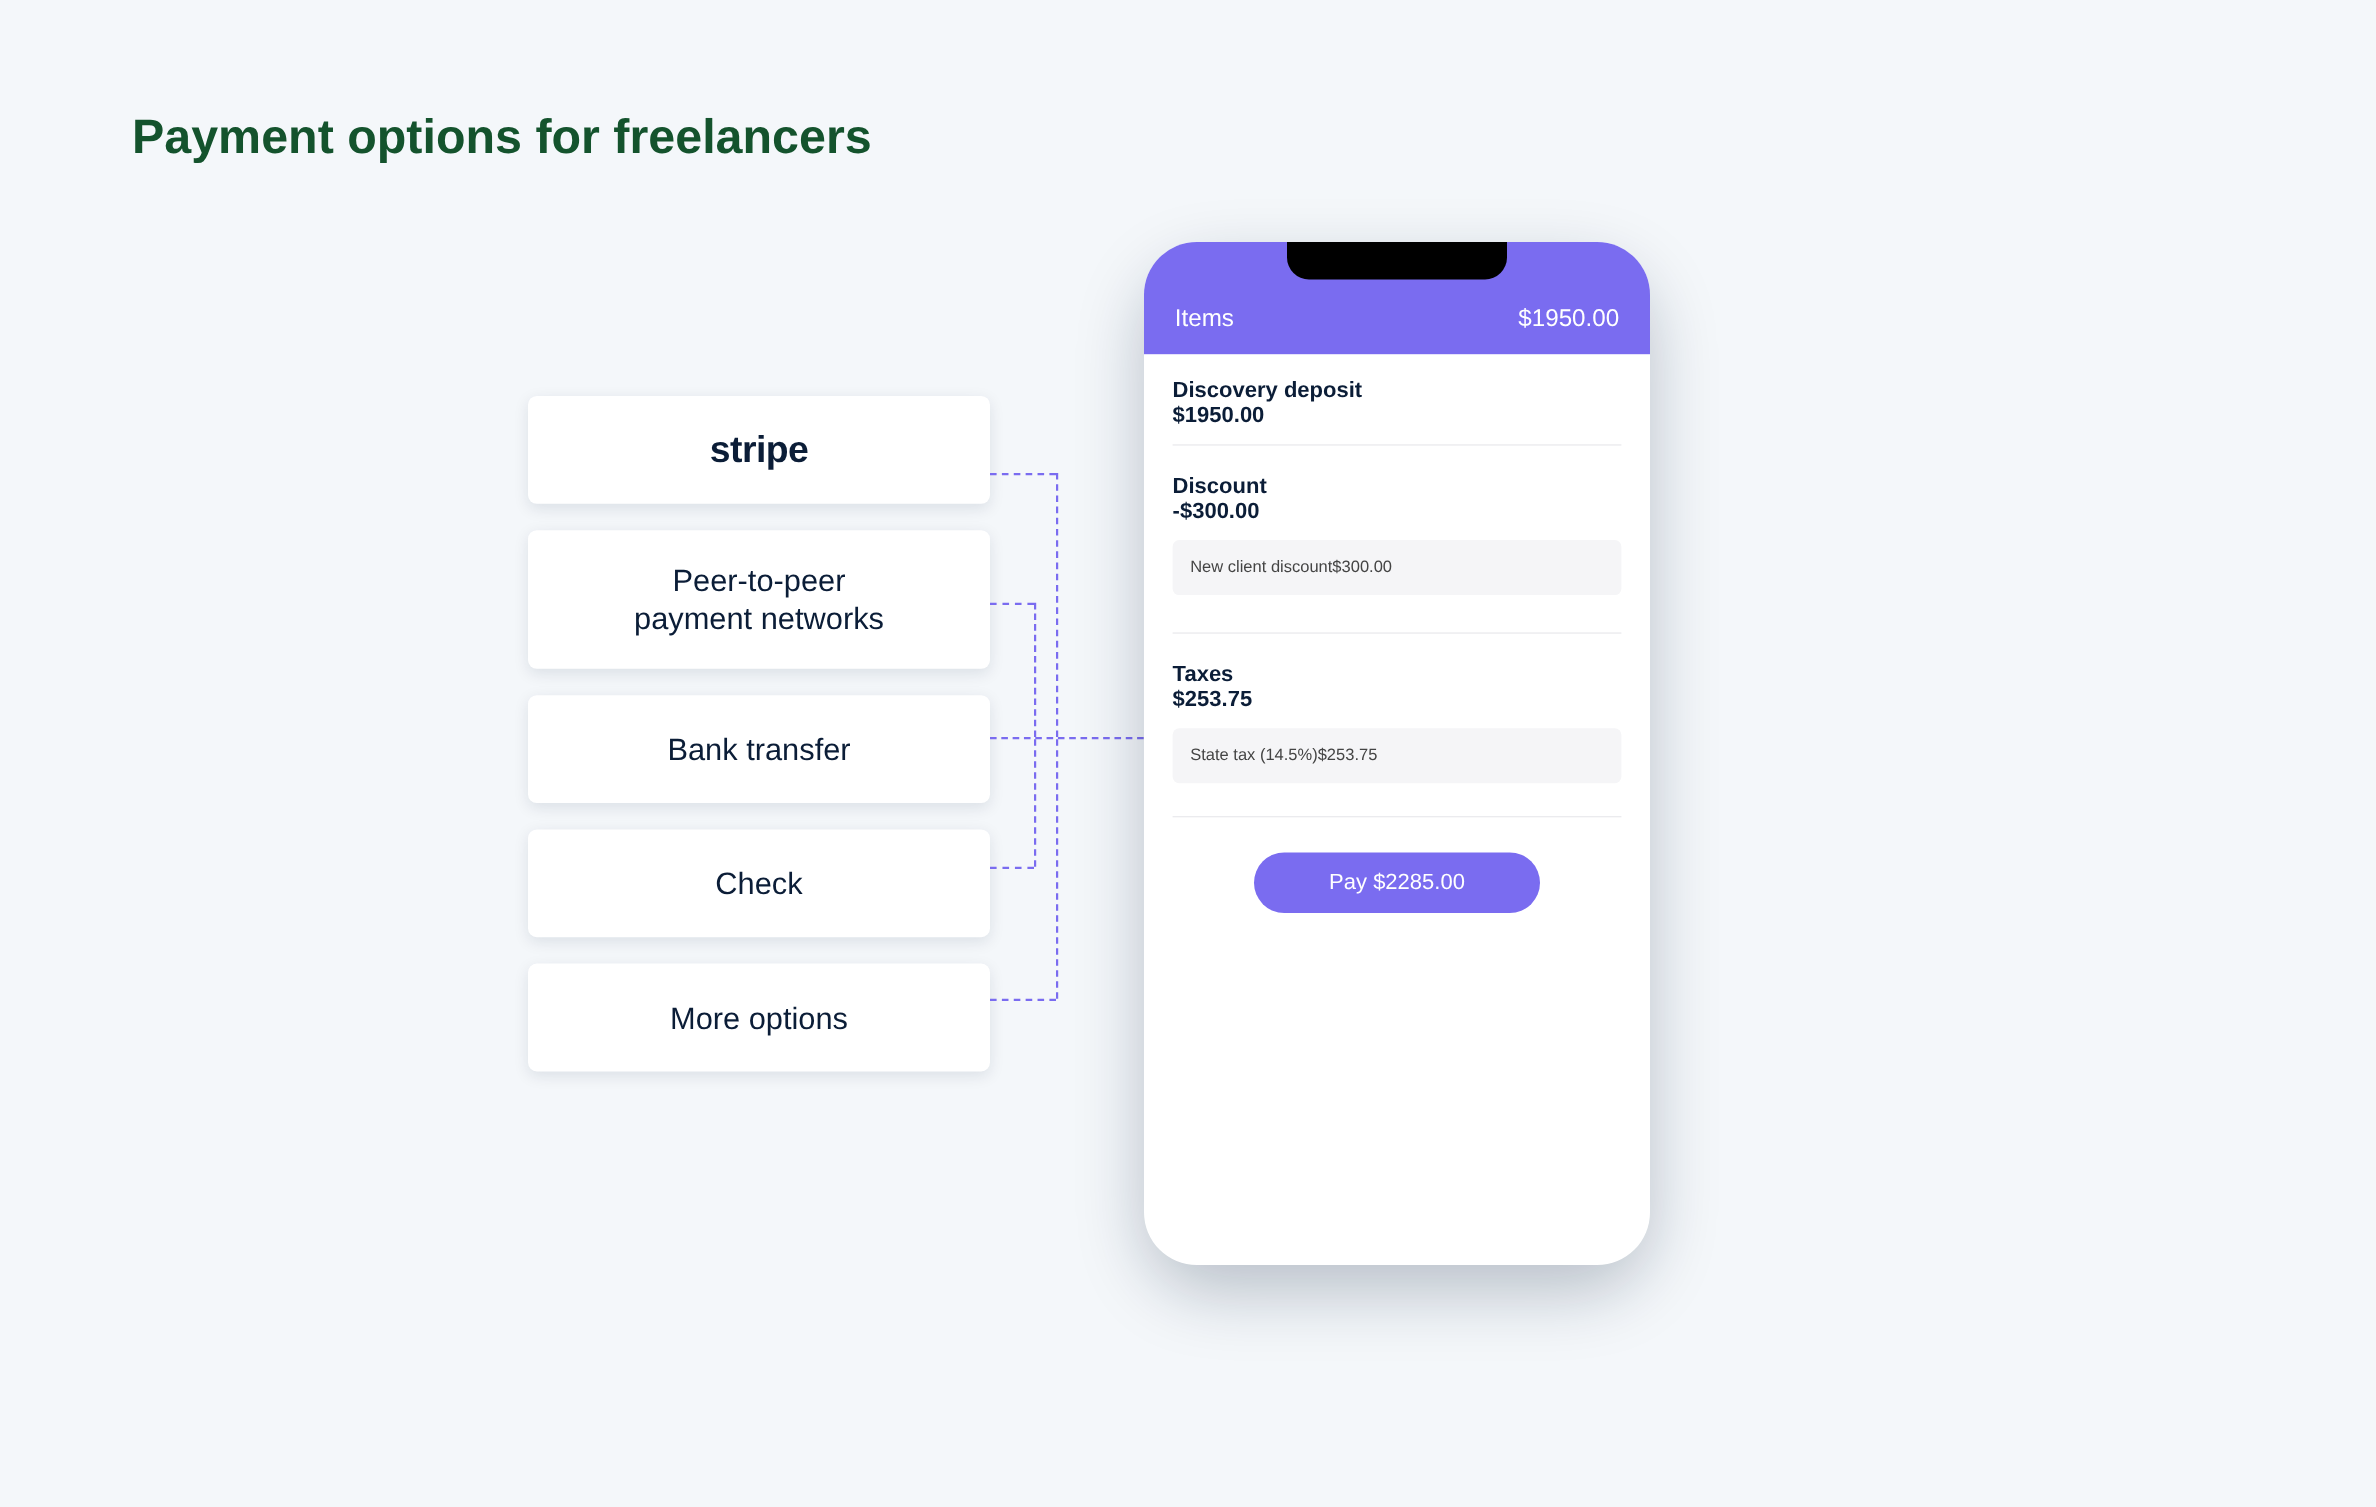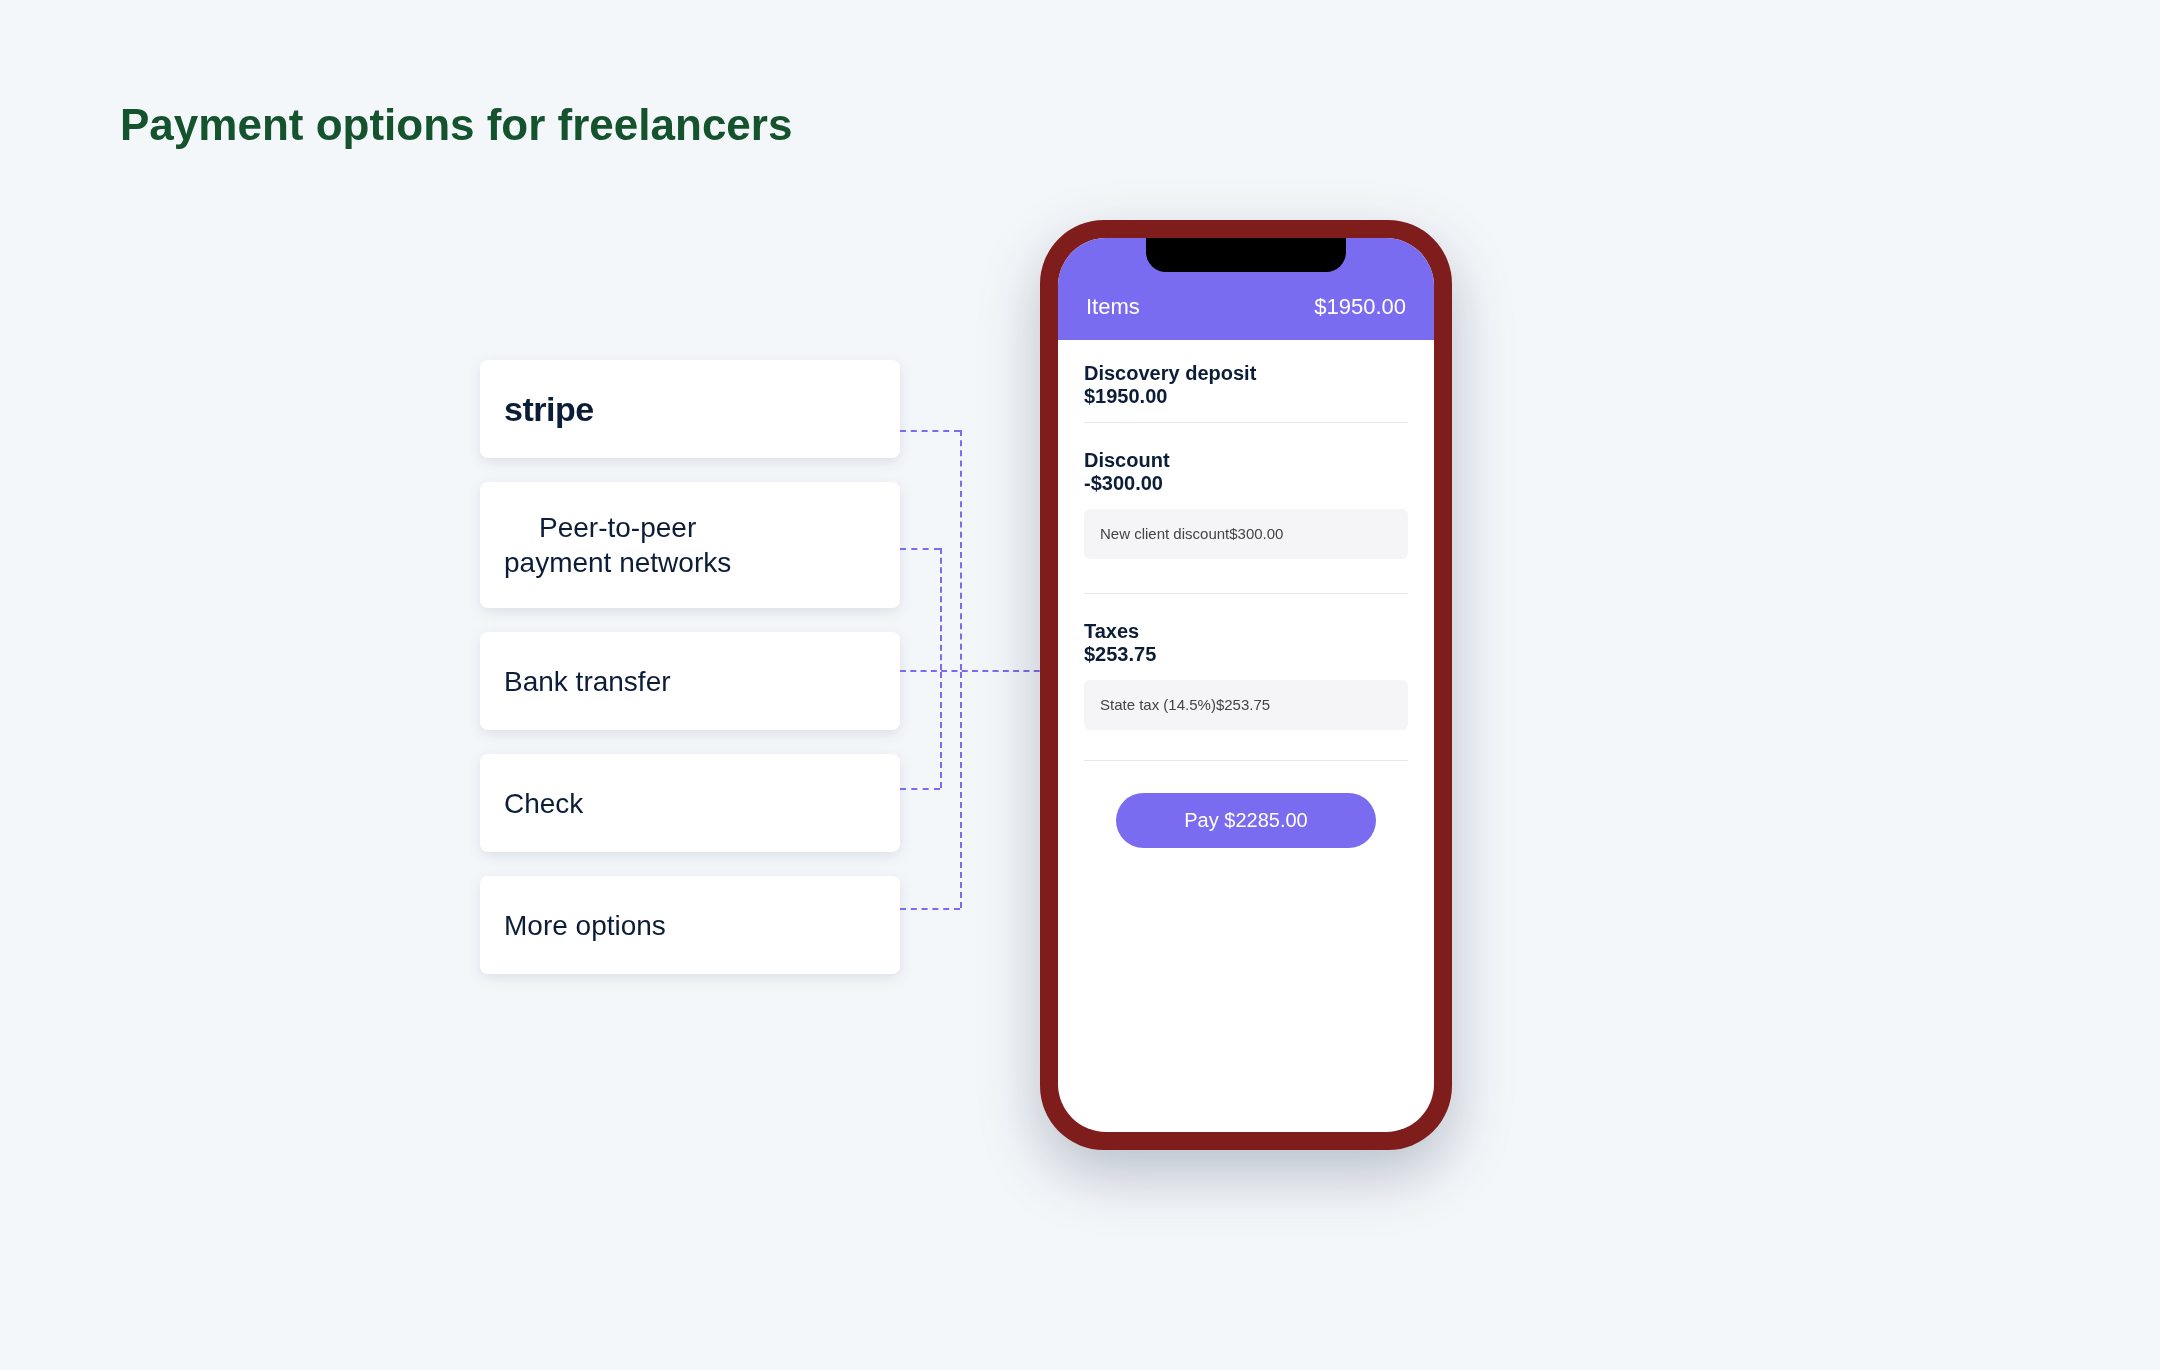--- a/index.html
+++ b/index.html
@@ -28,20 +28,21 @@
     flex-direction: column;
     gap: 24px;
   }
   .option-card {
     background: #ffffff;
     border-radius: 8px;
     box-shadow: 0 4px 14px rgba(10, 30, 60, 0.1);
     height: 98px;
     display: flex;
     align-items: center;
+    justify-content: center;
     font-size: 28px;
     font-weight: 500;
     color: #0b1d37;
     text-align: center;
     line-height: 1.25;
     padding: 0 24px;
   }
   .option-card.tall { height: 126px; }
   .stripe-logo {
     font-weight: 700;
@@ -62,25 +63,24 @@
   .connector.v {
     border-left: 2px dashed #7a6cf0;
     width: 0;
   }
 
   
   .phone {
     position: absolute;
     left: 1040px;
     top: 220px;
-    width: 412px;
+    width: 460px;
     height: 930px;
     background: #7f1d1d;
     border-radius: 64px;
-    padding: 18px;
     box-shadow: 0 24px 60px rgba(10, 30, 60, 0.25);
   }
   .phone-inner {
     width: 100%;
     height: 100%;
     background: #fff;
     border-radius: 48px;
     overflow: hidden;
     position: relative;
   }

